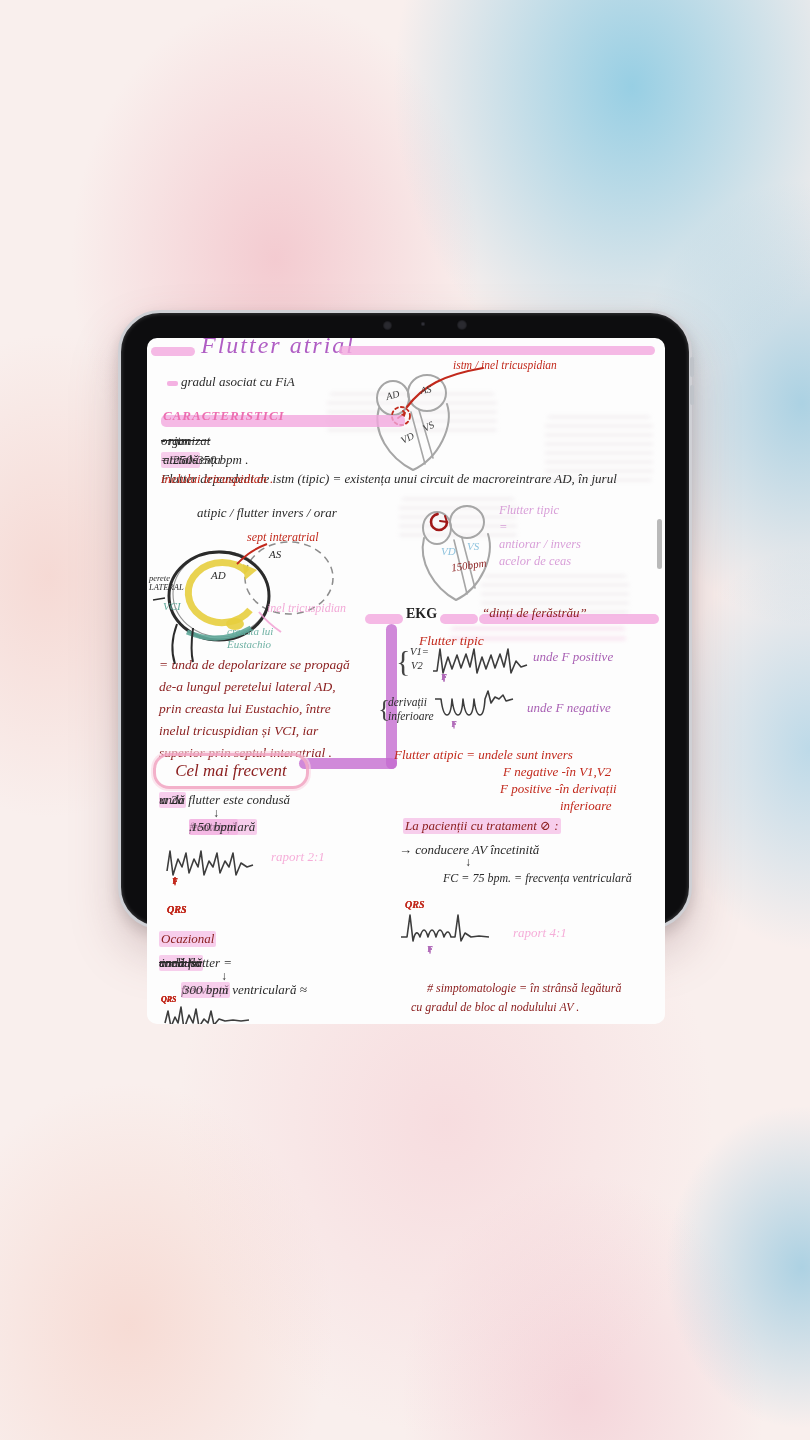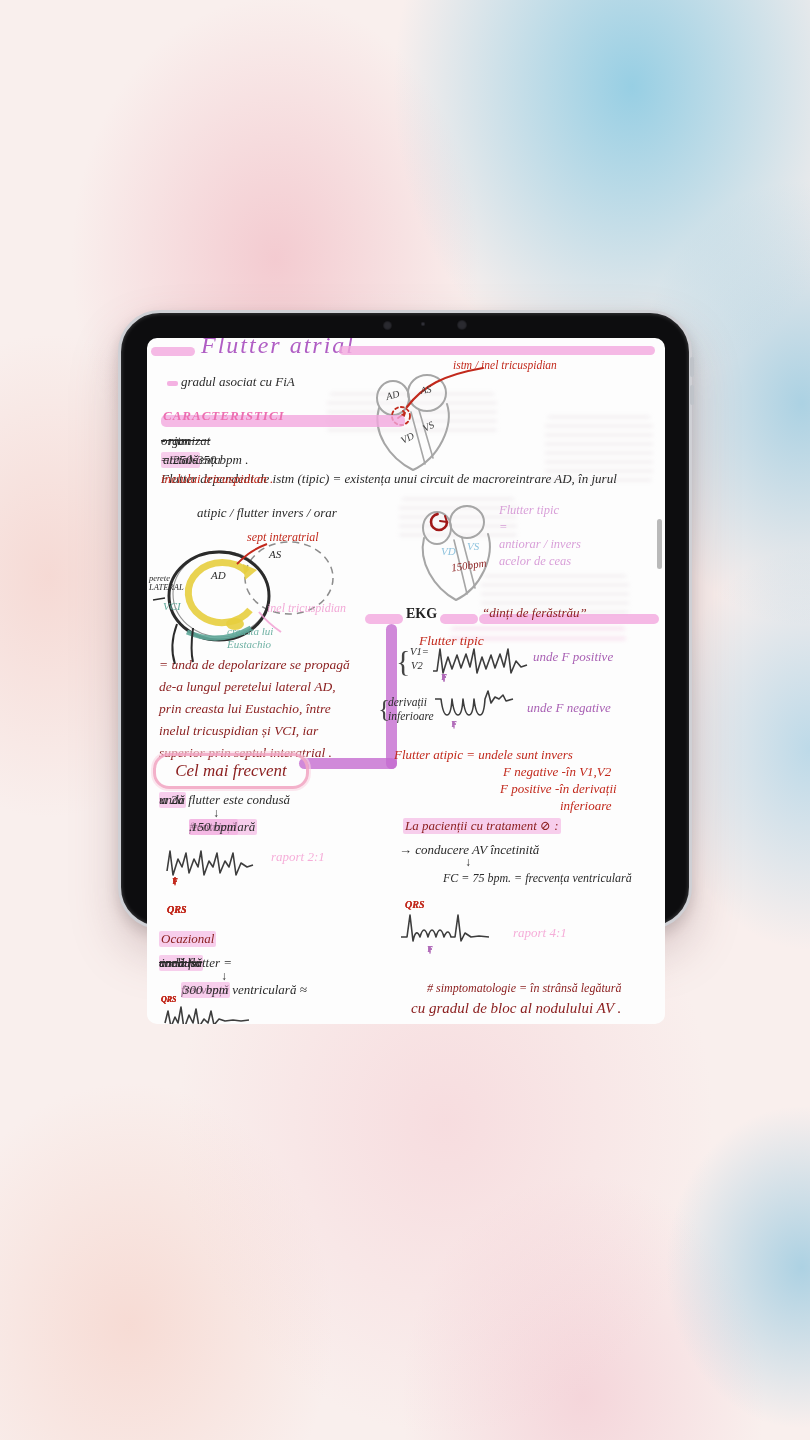--- a/index.html
+++ b/index.html
@@ -132,21 +132,21 @@
   
   .trat{left:256px;top:480px;}
   .trat2{left:252px;top:504px;}
   .dn3{left:318px;top:517px;font-size:12px;font-style:normal;}
   .fc75{left:296px;top:533px;font-size:12px;}
   .qrs5{left:258px;top:561px;gap:44px;}
   .trace5{left:252px;top:571px;width:104px;height:38px;}
   .raport41{left:366px;top:587px;font-size:13px;color:#f49ad0;opacity:.8;}
   .arr5{left:277px;top:606px;color:#b06ab8;}
   .simpt1{left:280px;top:643px;font-size:12px;}
-  .simpt2{left:264px;top:662px;font-size:15px;}
+  .simpt2{left:264px;top:662px;font-size:12px;}
   
   .sm1{left:180px;top:55px;width:170px;height:42px;}
   .sm2{left:398px;top:78px;width:108px;height:66px;}
   .sm3{left:252px;top:160px;width:118px;height:42px;}
   .sm4{left:334px;top:237px;width:148px;height:40px;}
   .sm5{left:302px;top:289px;width:178px;height:14px;}
 </style>
 </head>
 <body>
 

